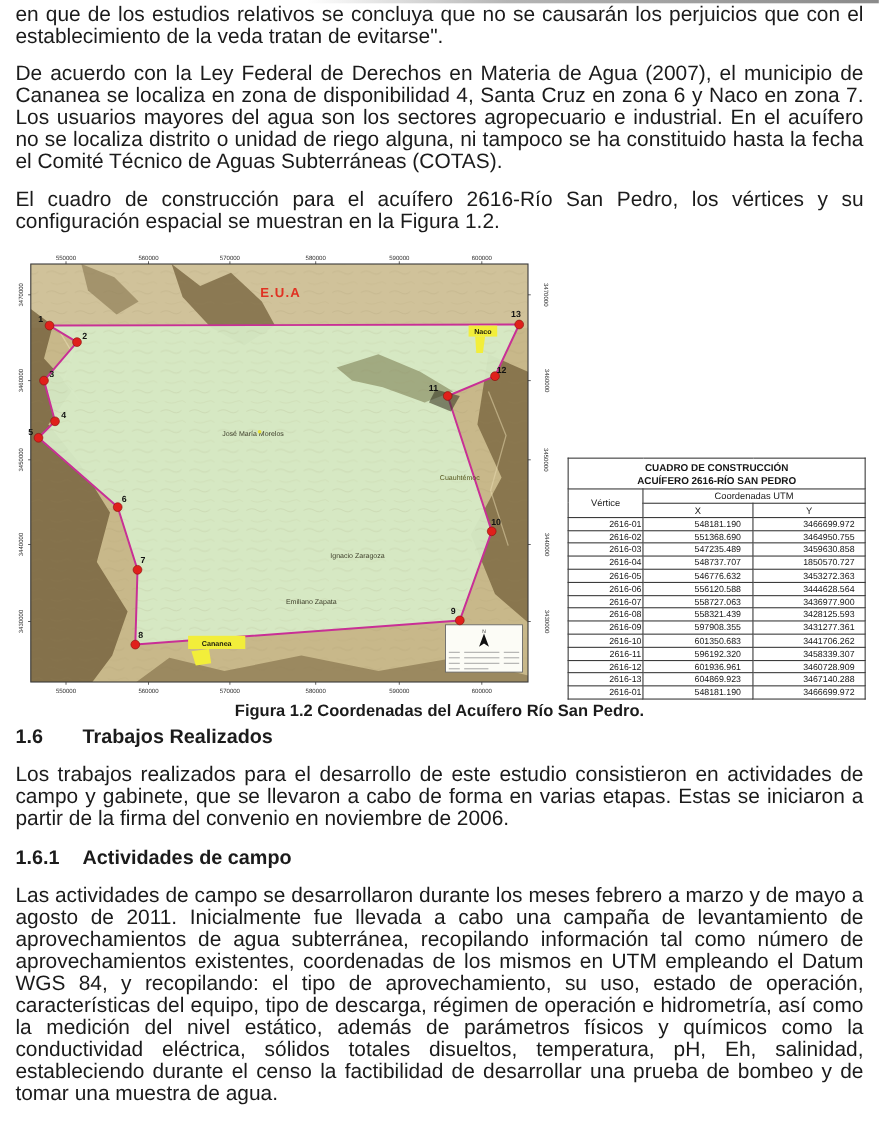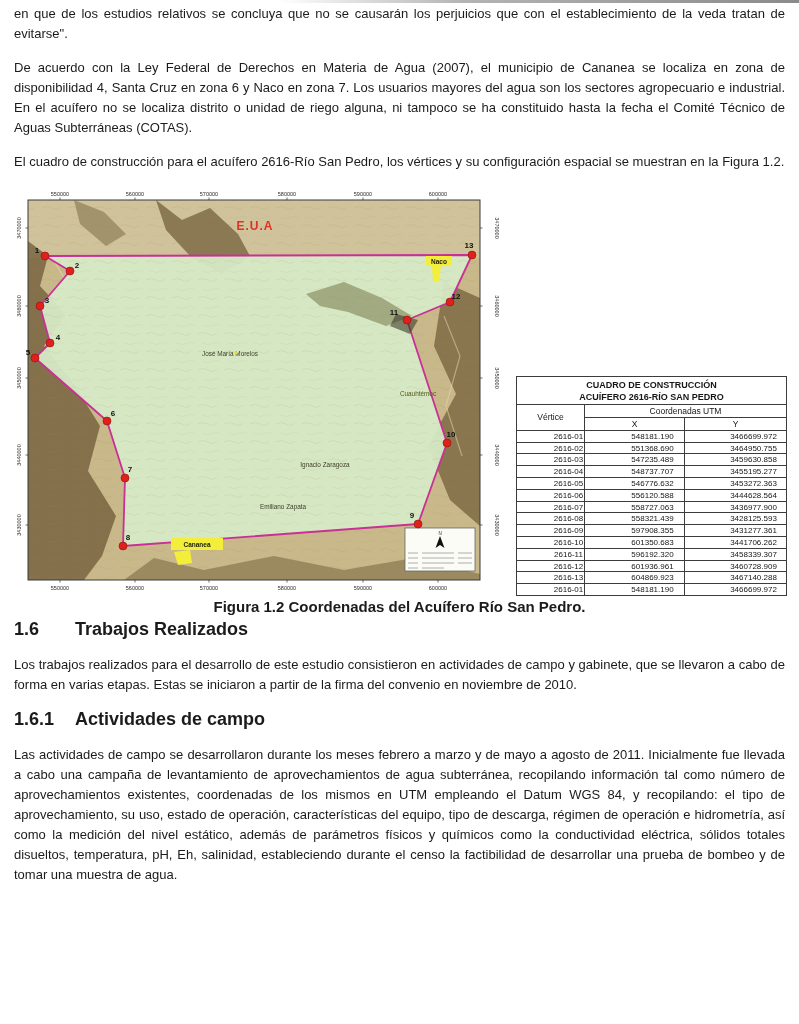--- a/index.html
+++ b/index.html
@@ -1,20 +1,20 @@
 <!DOCTYPE html>
 <html style="--boundary: #c92f96; --vertex: #e0201b; --valley: #d7ebc7; --terrain: #c8b88a; --terrain_light: #d0c29a; --mountain: #6d5a35; --label_yellow: #f2ee3a; --country_red: #e03222;"><head>
 <meta charset="utf-8">
 <style>
   html,body{margin:0;padding:0;background:#fff;}
   body{width:799px;height:1024px;overflow:hidden;font-family:"Liberation Sans",sans-serif;color:#1b1b1b;position:relative;}
   .scan-artifact{position:absolute;top:0;right:0;width:520px;height:3px;
     background:linear-gradient(90deg,rgba(90,90,90,0) 0%,rgba(90,90,90,.45) 35%,rgba(60,60,60,.6) 100%);}
   .page{padding:4px 14px 0 14px;}
-  p.body{font-size:13px;line-height:20px;text-align:justify;margin:0 0 14px 0;}
+  p.body{font-size:19px;line-height:20px;text-align:justify;margin:0 0 14px 0;}
   .heading{font-weight:bold;font-size:18px;line-height:20px;margin:0 0 16px 0;}
   .heading .num{display:inline-block;width:61px;}
   .figure-row{display:flex;align-items:flex-end;margin:0;}
   .map-wrap{width:490px;height:410px;flex:0 0 auto;}
   .ctable-wrap{margin:40px 0 0 12px;flex:0 0 auto;}
   table.coords{border-collapse:collapse;font-size:8px;color:#161616;table-layout:fixed;}
   table.coords th,table.coords td{border:1px solid #3c3c3c;padding:0;}
   table.coords{border:1.5px solid #2e2e2e;}
   .t-title{font-size:9px;font-weight:bold;text-align:center;line-height:12px;padding:2px 0 1px 0 !important;}
   .t-sub{font-weight:normal;text-align:center;font-size:8.5px;height:12px;}
@@ -226,21 +226,21 @@
               <td>3464950.755</td>
             </tr>
             <tr>
               <td>2616-03</td>
               <td>547235.489</td>
               <td>3459630.858</td>
             </tr>
             <tr>
               <td>2616-04</td>
               <td>548737.707</td>
-              <td>3455195.277</td>
+              <td>1850570.727</td>
             </tr>
             <tr>
               <td>2616-05</td>
               <td>546776.632</td>
               <td>3453272.363</td>
             </tr>
             <tr>
               <td>2616-06</td>
               <td>556120.588</td>
               <td>3444628.564</td>
@@ -289,21 +289,21 @@
       </table>
     </div>
   </div>
 
   <div class="caption">Figura 1.2 Coordenadas del Acuífero Río San Pedro.</div>
 
   <div class="heading">
     <span class="num">1.6</span><span>Trabajos Realizados</span>
   </div>
 
-  <p class="body">Los trabajos realizados para el desarrollo de este estudio consistieron en actividades de campo y gabinete, que se llevaron a cabo de forma en varias etapas. Estas se iniciaron a partir de la firma del convenio en noviembre de 2010.</p>
+  <p class="body">Los trabajos realizados para el desarrollo de este estudio consistieron en actividades de campo y gabinete, que se llevaron a cabo de forma en varias etapas. Estas se iniciaron a partir de la firma del convenio en noviembre de 2006.</p>
 
   <div class="heading">
     <span class="num">1.6.1</span><span>Actividades de campo</span>
   </div>
 
   <p class="body">Las actividades de campo se desarrollaron durante los meses febrero a marzo y de mayo a agosto de 2011. Inicialmente fue llevada a cabo una campaña de levantamiento de aprovechamientos de agua subterránea, recopilando información tal como número de aprovechamientos existentes, coordenadas de los mismos en UTM empleando el Datum WGS 84, y recopilando: el tipo de aprovechamiento, su uso, estado de operación, características del equipo, tipo de descarga, régimen de operación e hidrometría, así como la medición del nivel estático, además de parámetros físicos y químicos como la conductividad eléctrica, sólidos totales disueltos, temperatura, pH, Eh, salinidad, estableciendo durante el censo la factibilidad de desarrollar una prueba de bombeo y de tomar una muestra de agua.</p>
 
 </div>
 
 </body></html>

